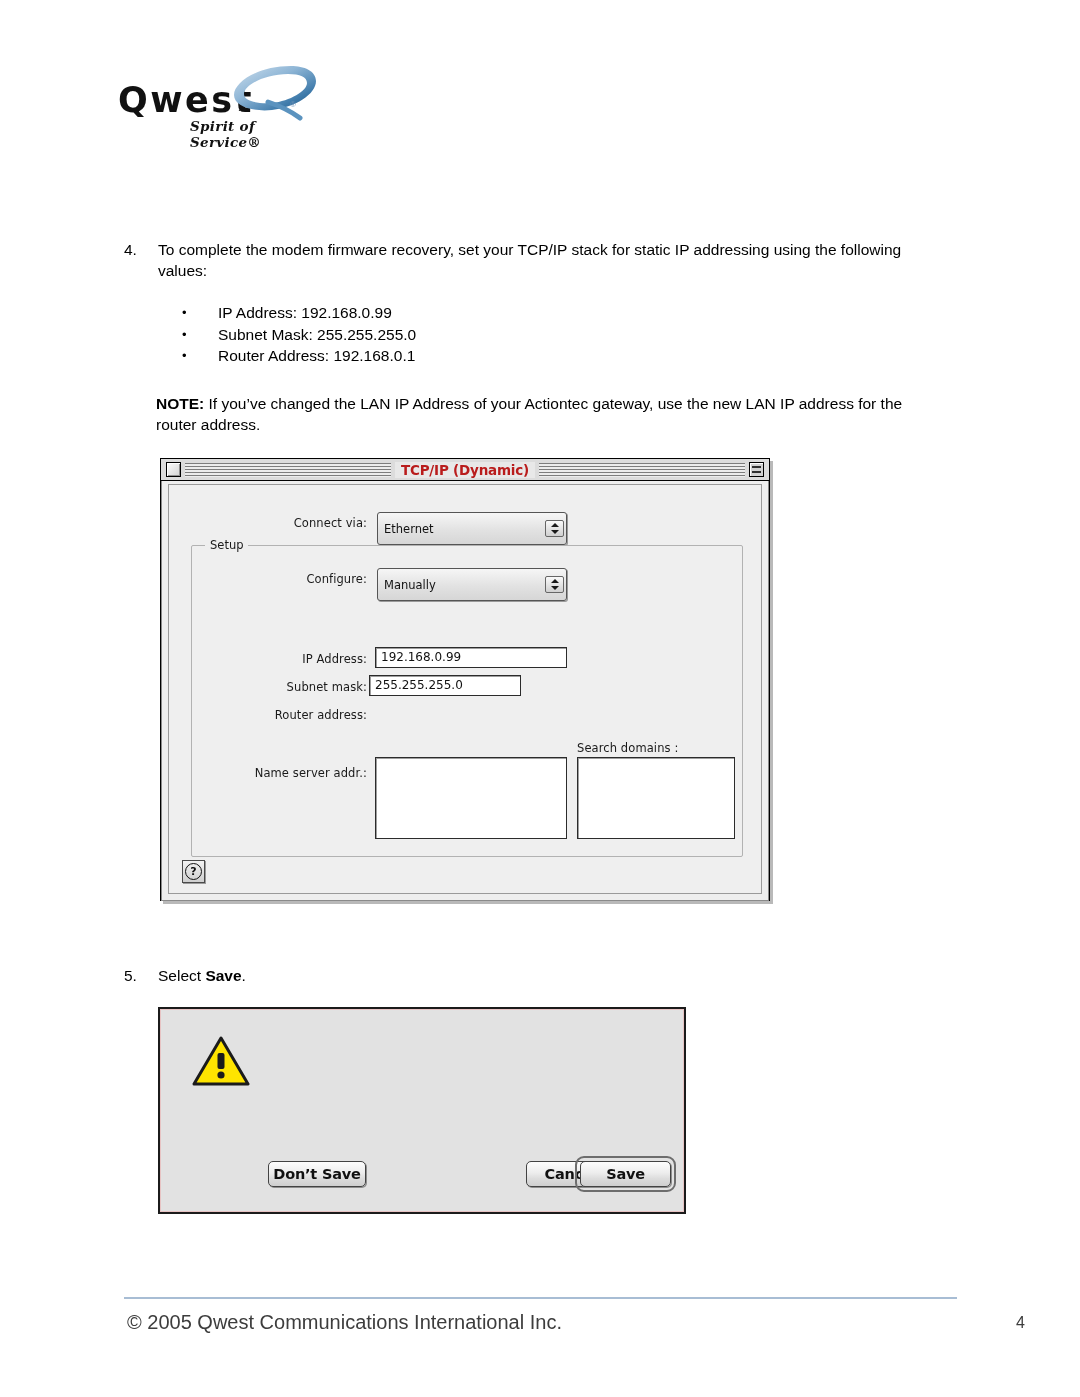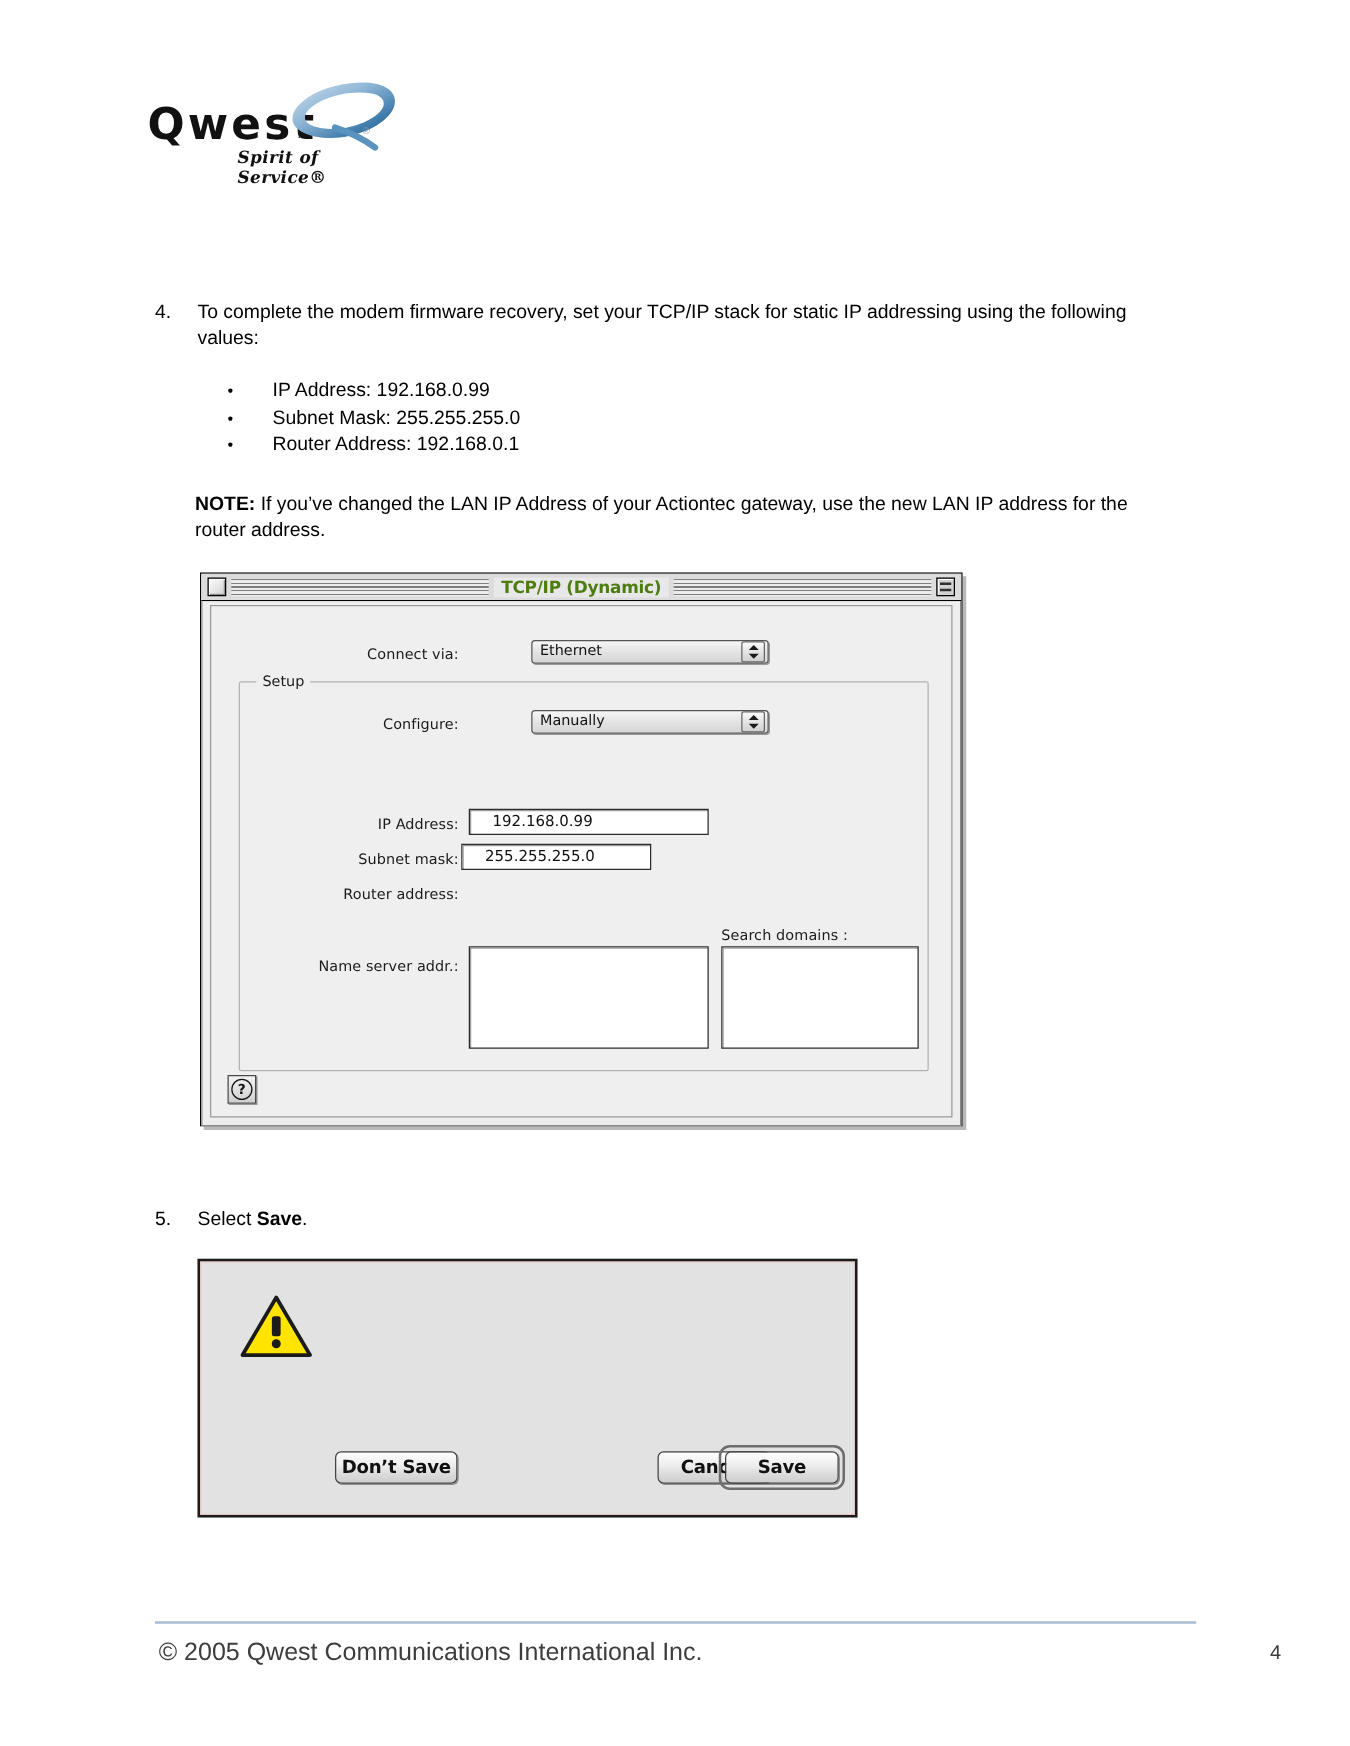--- a/index.html
+++ b/index.html
@@ -193,21 +193,21 @@
     background: repeating-linear-gradient(
       to bottom,
       #7d7d7d 0px, #7d7d7d 1px,
       #ececec 1px, #ececec 3px );
   }
   #wintitle {
     flex: 0 0 auto;
     font-family: "DejaVu Sans", sans-serif;
     font-size: 13.5px;
     font-weight: 700;
-    color: #4d7c0f;
+    color: #b91c1c;
     padding: 0 6px;
     background: #e8e8e8;
     white-space: nowrap;
     letter-spacing: -0.2px;
   }
 
   #win-body {
     position: relative;
     height: 420px;
     background: #eeeeee;
@@ -229,28 +229,28 @@
     font-family: "DejaVu Sans", sans-serif;
     font-size: 11.5px;
     color: #1a1a1a;
     text-align: right;
     letter-spacing: 0.1px;
     white-space: nowrap;
   }
 
   .popup {
     position: absolute;
-    height: 19px;
+    height: 33px;
     background: linear-gradient(to bottom,#f6f6f6 0%,#e2e2e2 55%,#d6d6d6 100%);
     border: 1px solid #555;
     border-radius: 3px;
     box-shadow: 1px 1px 0 #9a9a9a;
     box-sizing: border-box;
     display: flex;
-    margin-left: 48px;
+    align-items: center;
   }
   .popup .ptext {
     font-family: "DejaVu Sans", sans-serif;
     font-size: 11.5px;
     color: #111;
     padding-left: 6px;
     flex: 1 1 auto;
     white-space: nowrap;
   }
   .popup .parrows {
@@ -299,21 +299,21 @@
 
   .textfield {
     position: absolute;
     background: #ffffff;
     border: 1px solid #2b2b2b;
     box-shadow: inset 1px 1px 0 #9e9e9e;
     box-sizing: border-box;
     font-family: "DejaVu Sans", sans-serif;
     font-size: 12px;
     color: #111;
-    padding: 2px 0 0 18px;
+    padding: 2px 0 0 5px;
     overflow: hidden;
     white-space: nowrap;
   }
 
   #helpbtn {
     position: absolute;
     left: 13px;
     bottom: 10px;
     width: 23px; height: 23px;
     background: linear-gradient(to bottom,#f3f3f3,#cfcfcf);

